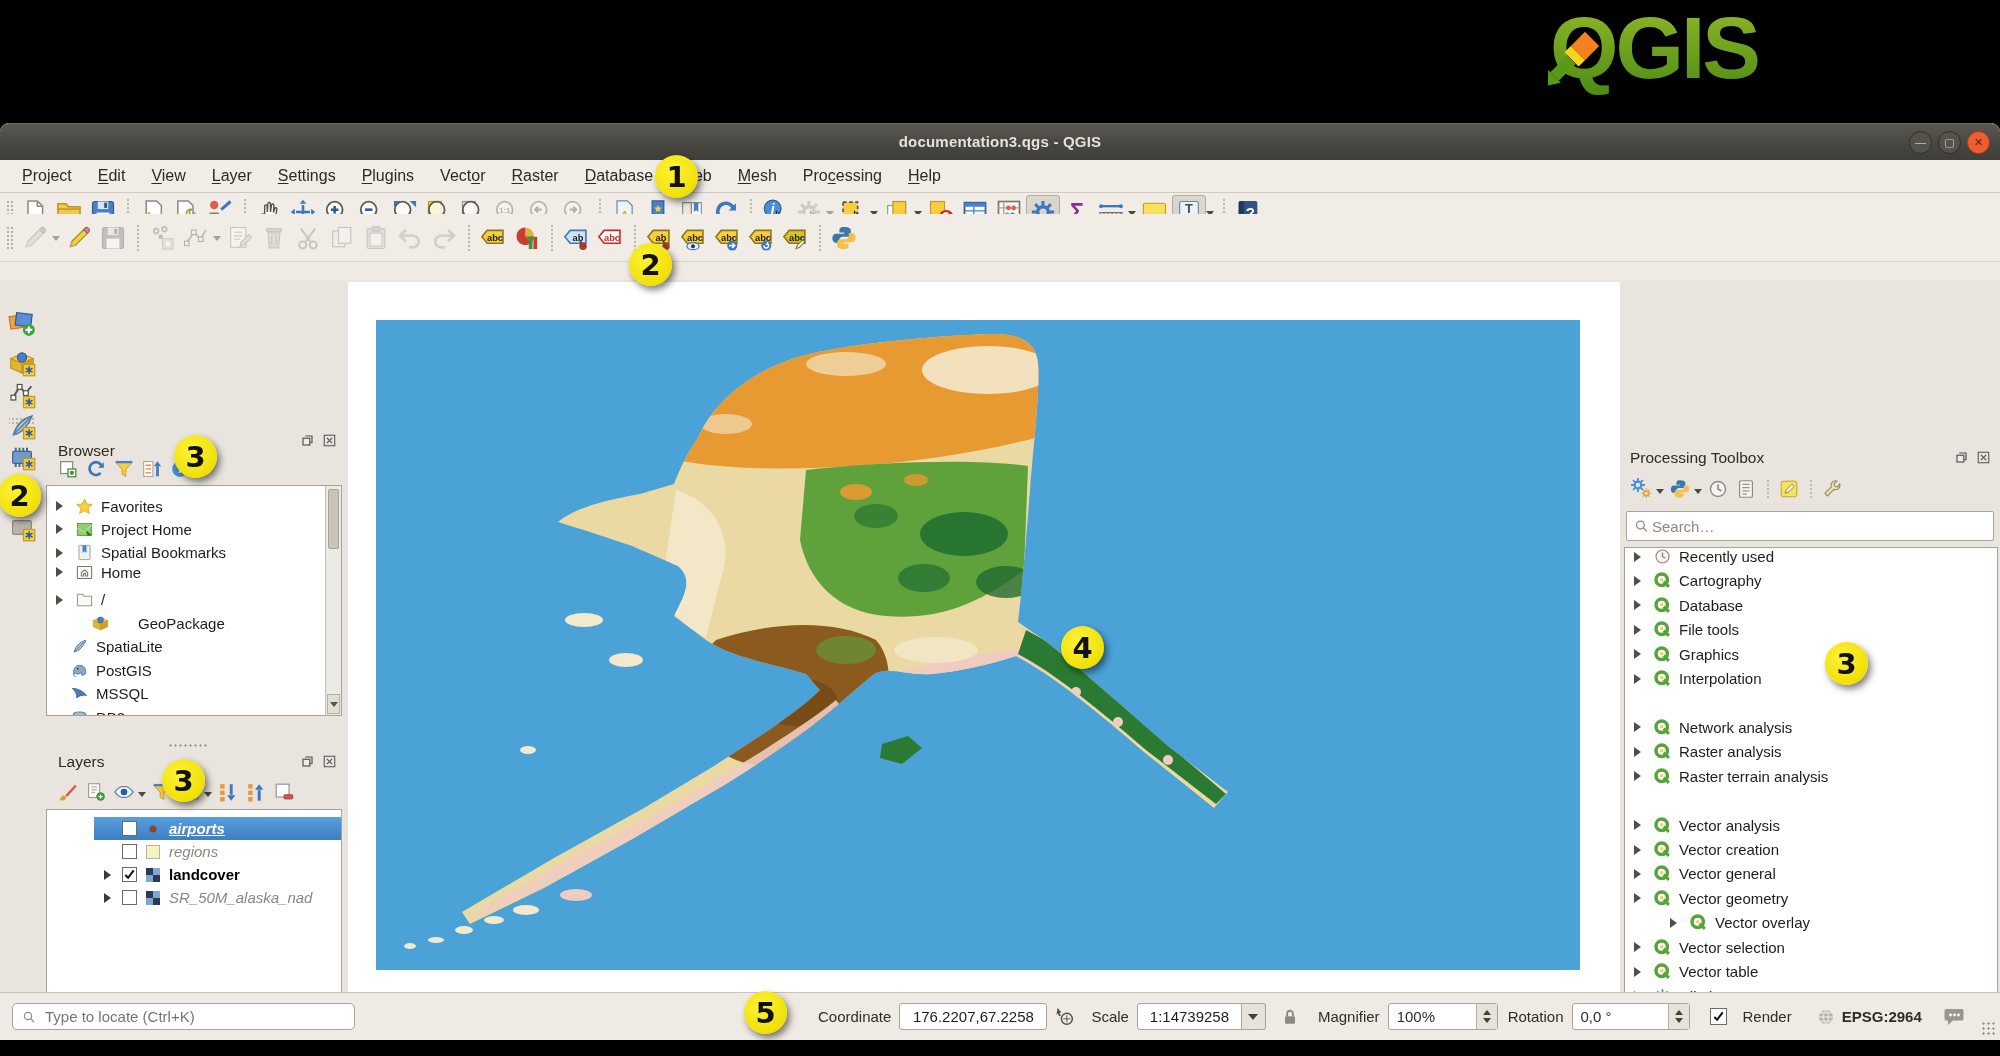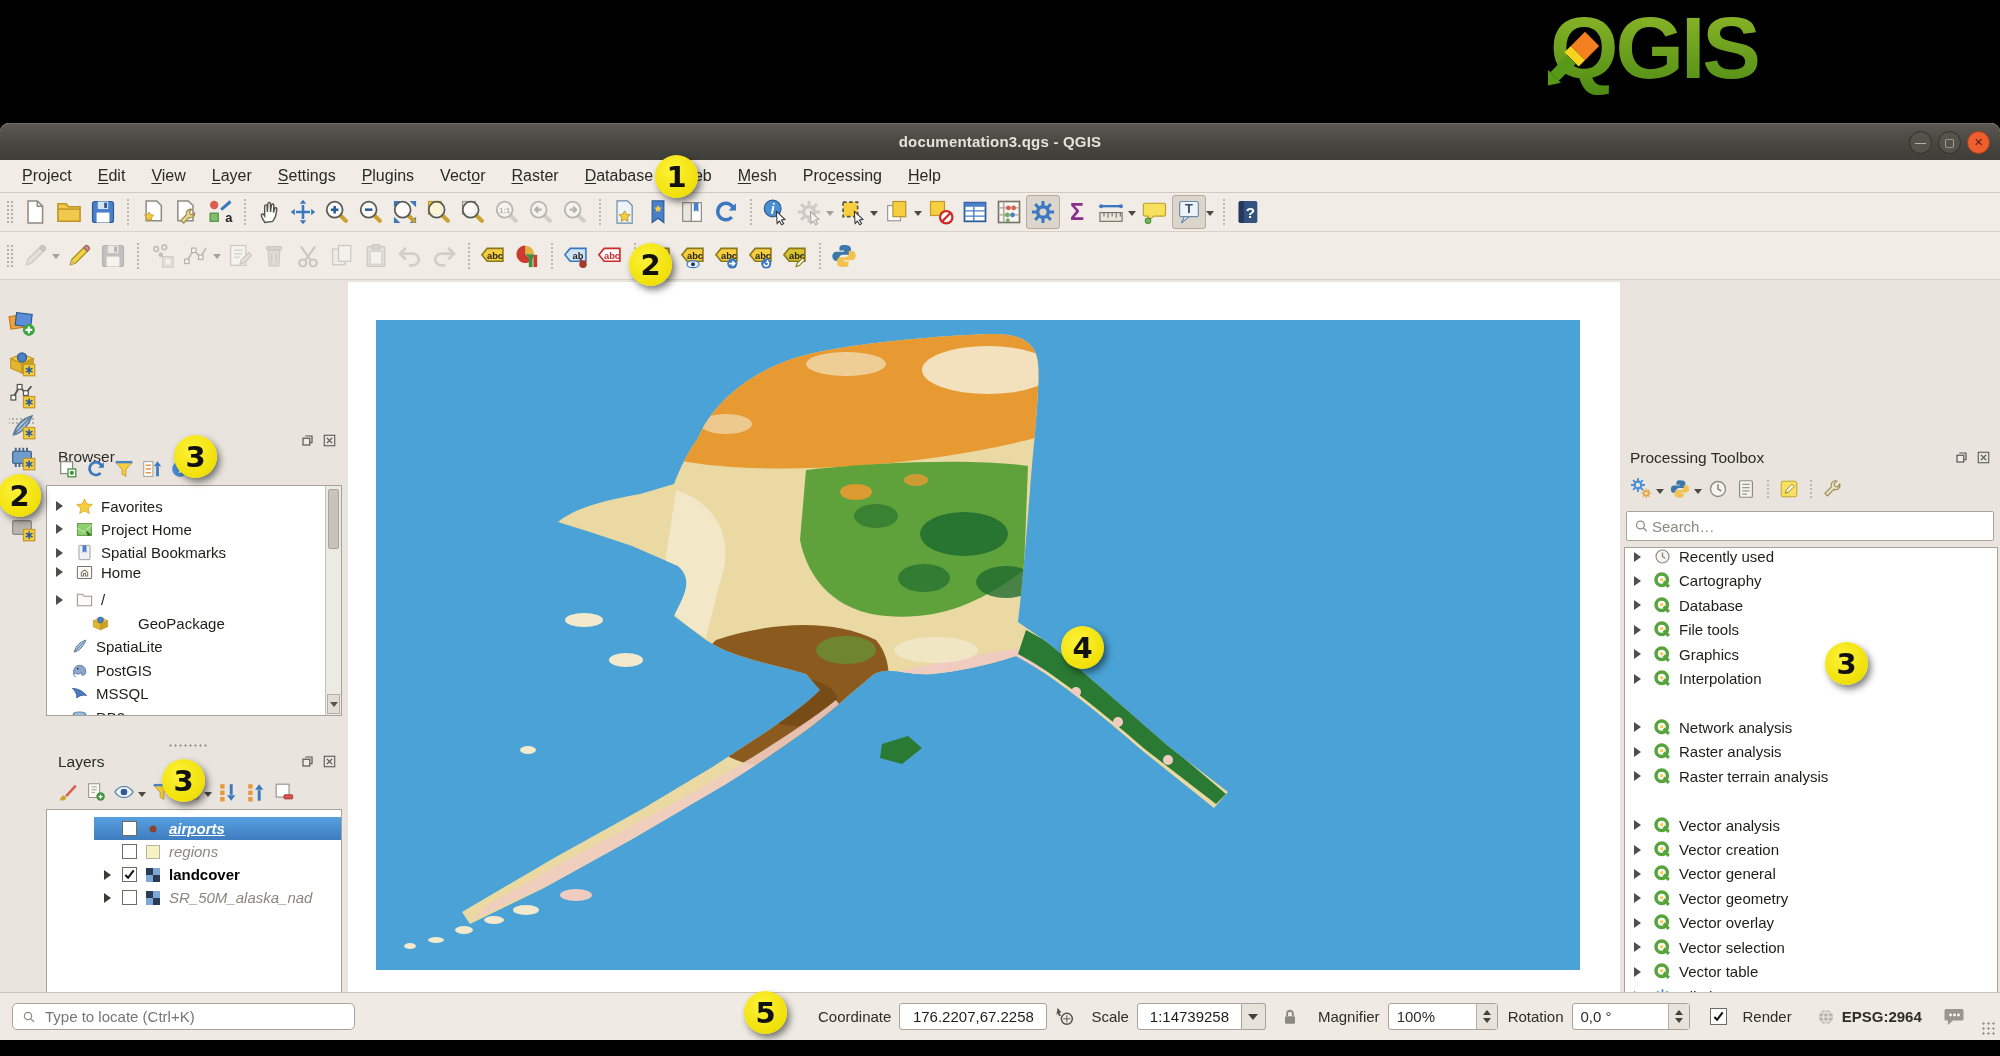--- a/index.html
+++ b/index.html
@@ -18,21 +18,21 @@
           display:flex;align-items:center;justify-content:center;color:#cfcbc2;font-size:11px;line-height:1;box-sizing:border-box;}
   .winbtn.close{background:#ee5f30;border-color:#a33c14;color:#551c06;font-weight:bold;}
   
   #menubar{left:0;top:37px;width:2000px;height:33px;background:#f1ece6;border-bottom:1px solid #cfc9c0;
            display:flex;align-items:center;padding-left:22px;gap:26px;box-sizing:border-box;}
   .menu-item{font-size:16px;color:#2a2a26;white-space:nowrap;}
   .menu-item u{text-decoration:underline;text-underline-offset:2px;}
   
   .toolbar{left:0;width:2000px;background:#f1ece6;border-bottom:1px solid #d8d2c9;display:flex;align-items:center;box-sizing:border-box;}
   #toolbar1{top:70px;height:39px;}
-  #toolbar2{top:109px;height:48px;}
+  #toolbar2{top:91px;height:48px;}
   .tb-handle{width:8px;height:24px;margin:0 4px 0 6px;background-image:radial-gradient(#b8b2a8 32%,transparent 36%);background-size:4px 4px;}
   .tb-sep{width:7px;height:26px;margin:0 4px;background-image:radial-gradient(#bdb7ad 32%,transparent 36%);background-size:4px 4px;background-position:center;background-repeat:repeat-y;}
   .tbtn{width:34px;height:34px;display:inline-flex;align-items:center;justify-content:center;border-radius:3px;flex:none;}
   .tbtn svg{width:28px;height:28px;}
   .tbtn.pressed{background:#dbd5cc;border:1px solid #b2aca1;box-sizing:border-box;}
   .tbtn.disabled{opacity:.38;filter:grayscale(.9);}
   .dd{width:0;height:0;border:4px solid transparent;border-top:5px solid #4a4a44;margin:6px 2px 0 0;flex:none;}
   .dd.disabled{border-top-color:#a5a199;}
   
   #workspace{left:0;top:157px;width:2000px;height:712px;background:#e9e4dd;}
@@ -598,21 +598,21 @@
           <div class="abs ls-icon" style="top: 231px;">
             <svg viewBox="0 0 24 24">
               <rect x="4.5" y="6" width="15" height="11" rx="1.5" fill="#b9b5ac" stroke="#8f8b82"></rect>
               <rect x="13.2" y="13.2" width="9" height="9" fill="#f6ce3e" stroke="#c2992a"></rect>
               <path d="M17.7 14.6v6.2M15 16.1l5.4 3.2M20.4 16.1L15 19.3" stroke="#2c5c96" stroke-width="1.2"></path>
             </svg>
           </div>
         </div>
 
       <div class="abs panel" id="browser-panel" style="left:44px;top:150px;width:302px;height:316px;">
-        <div class="abs panel-title" style="left:14px;top:18px;">Browser</div>
+        <div class="abs panel-title" style="left:14px;top:12px;">Browser</div>
         <div class="abs pbtns" style="right:8px;top:2px;">
           <span class="pbtn">
               <svg viewBox="0 0 20 20">
                 <path d="M7 4h9v9h-3" fill="none" stroke="#555" stroke-width="1.6"></path>
                 <rect x="4" y="7" width="9" height="9" fill="#f1ece6" stroke="#555" stroke-width="1.6"></rect>
               </svg>
             </span>
           <span class="pbtn">
               <svg viewBox="0 0 20 20">
                 <rect x="3" y="3" width="14" height="14" fill="none" stroke="#555" stroke-width="1.4"></rect>
@@ -1149,21 +1149,21 @@
               <span class="tri"></span>
               <span class="ticon">
                 <svg viewBox="0 0 24 24">
                   <circle cx="11" cy="11" r="7.2" fill="none" stroke="#57a33c" stroke-width="4.4"></circle>
                   <path d="M13.5 13.5l6.5 6.5" stroke="#57a33c" stroke-width="4"></path>
                   <circle cx="11" cy="11" r="2.1" fill="#f6ce3e"></circle>
                 </svg>
               </span>
               <span class="tlabel">Vector geometry</span>
             </div>
-            <div class="trow" style="top: 363.3px; height: 23px;">
+            <div class="trow" style="top: 363.3px; height: 23px; padding-left: 36px;">
               <span class="tri"></span>
               <span class="ticon">
                 <svg viewBox="0 0 24 24">
                   <circle cx="11" cy="11" r="7.2" fill="none" stroke="#57a33c" stroke-width="4.4"></circle>
                   <path d="M13.5 13.5l6.5 6.5" stroke="#57a33c" stroke-width="4"></path>
                   <circle cx="11" cy="11" r="2.1" fill="#f6ce3e"></circle>
                 </svg>
               </span>
               <span class="tlabel">Vector overlay</span>
             </div>

